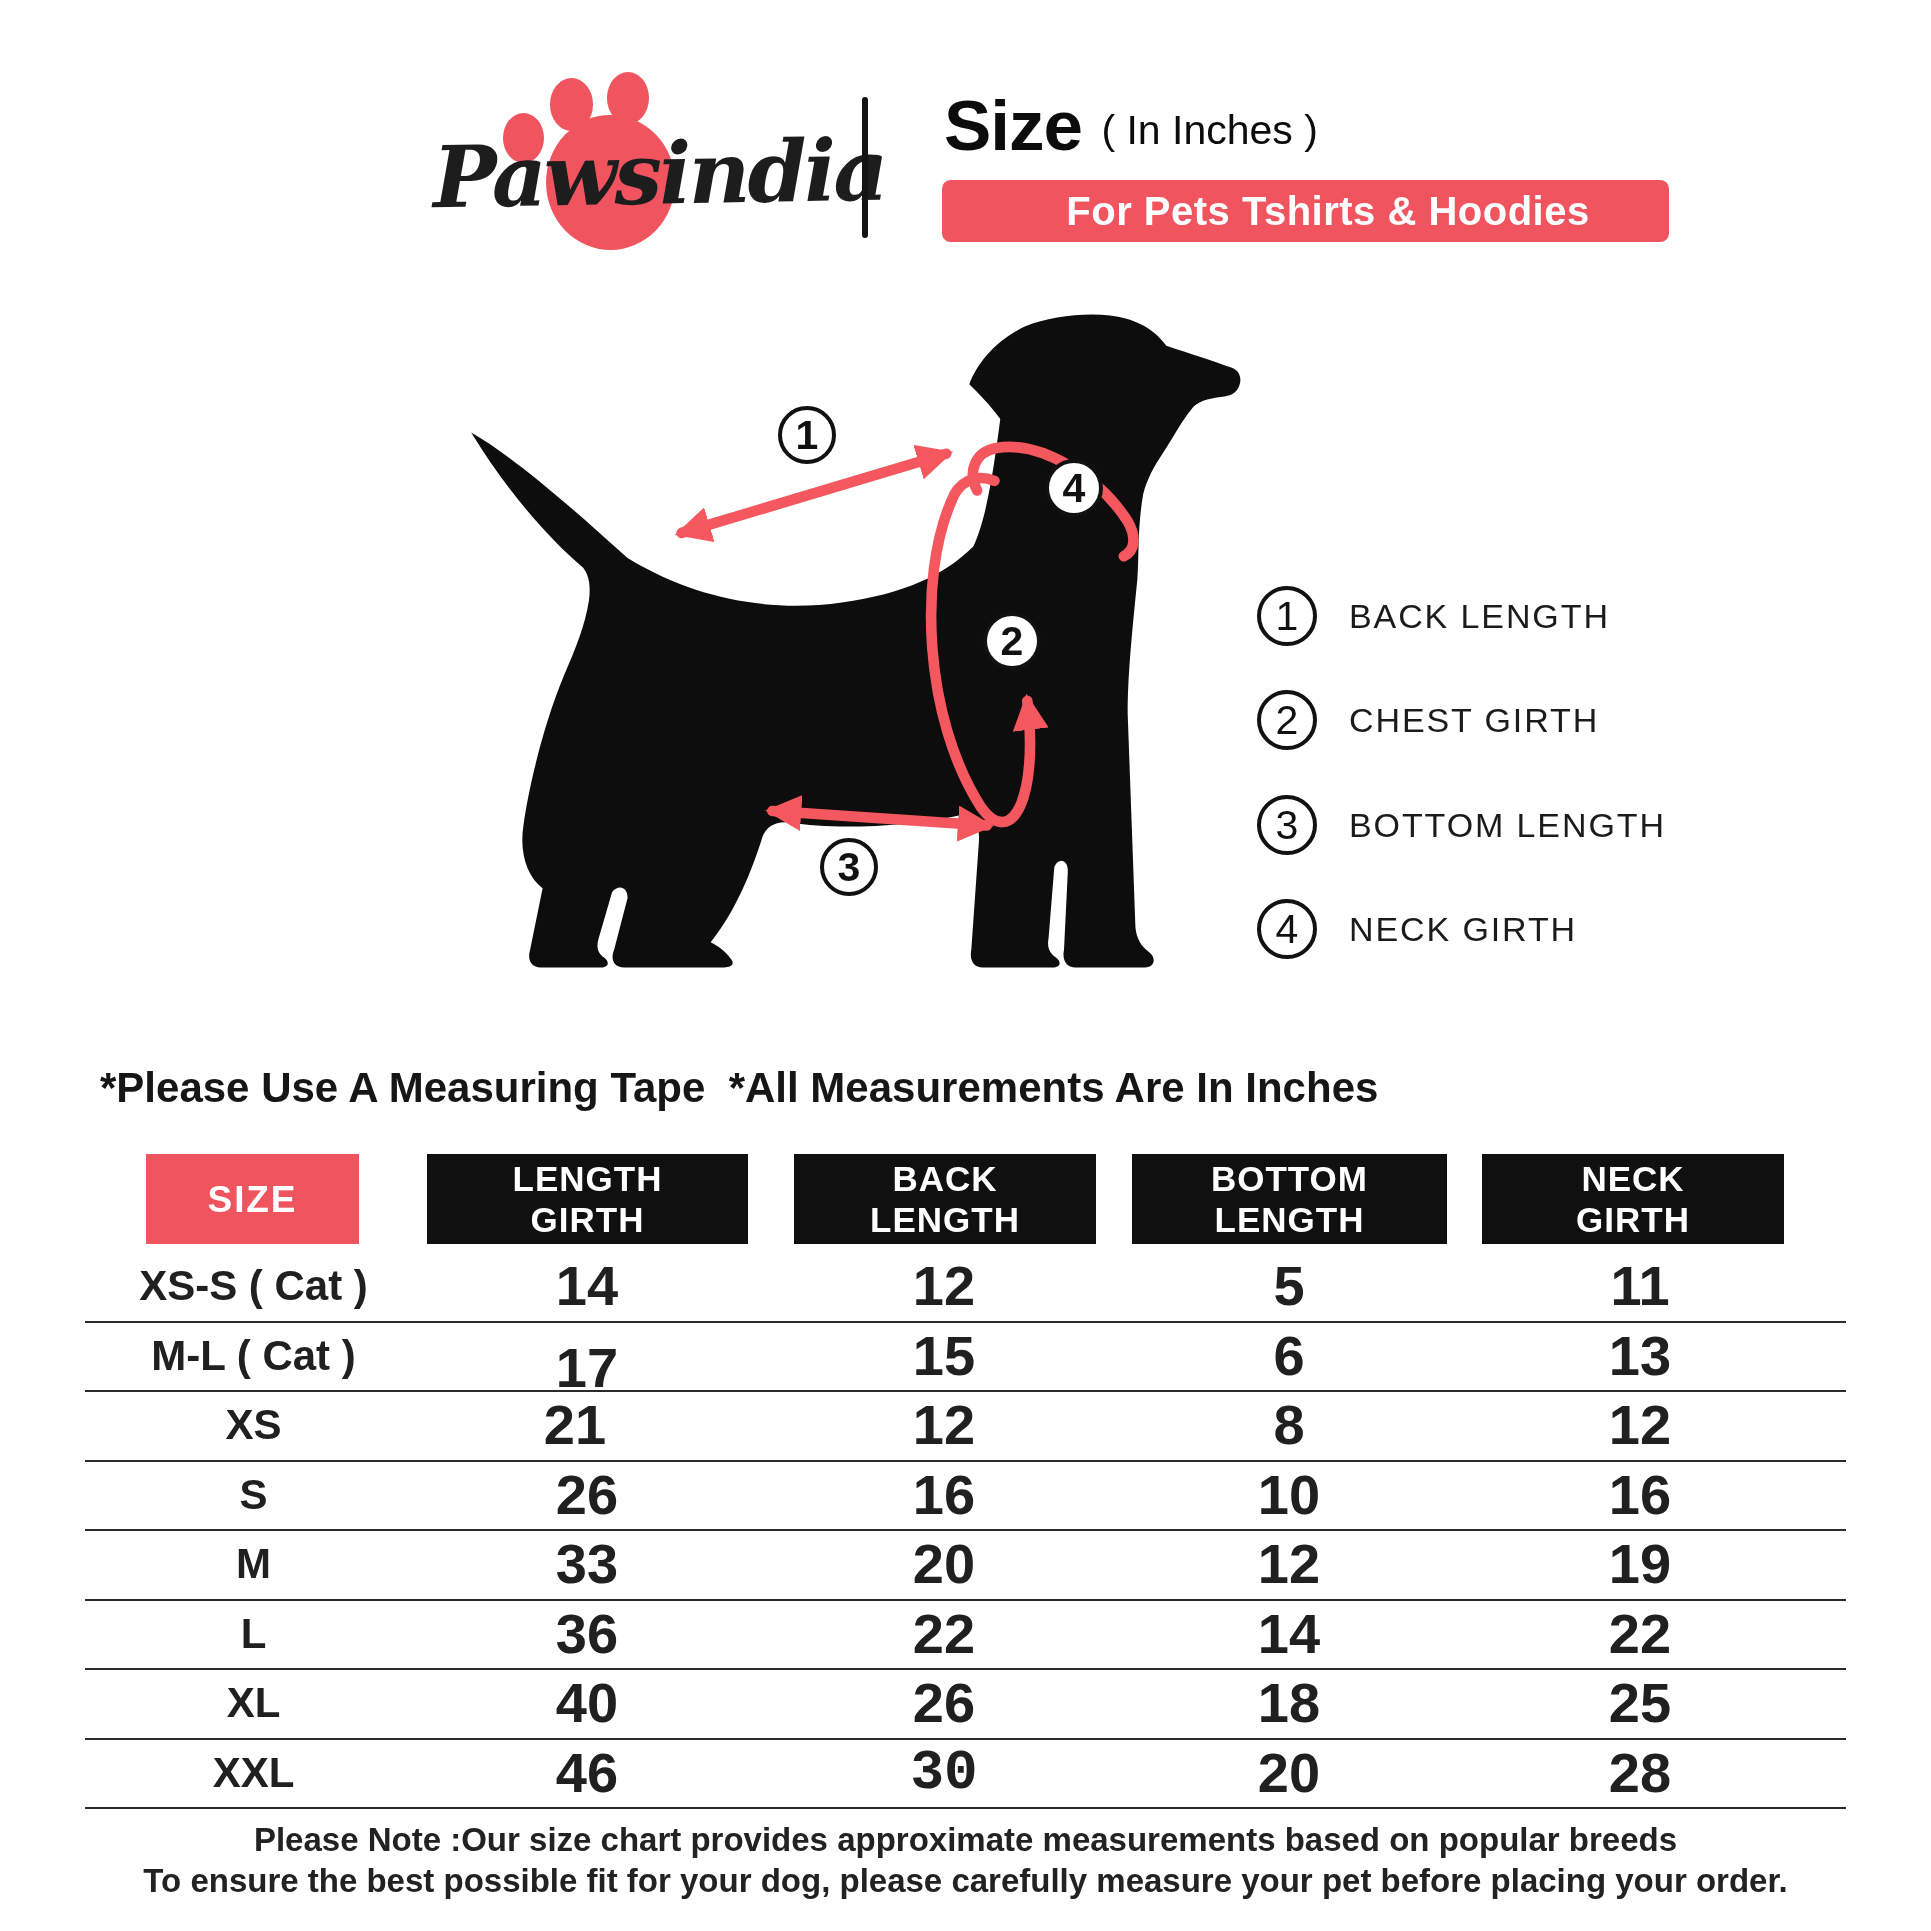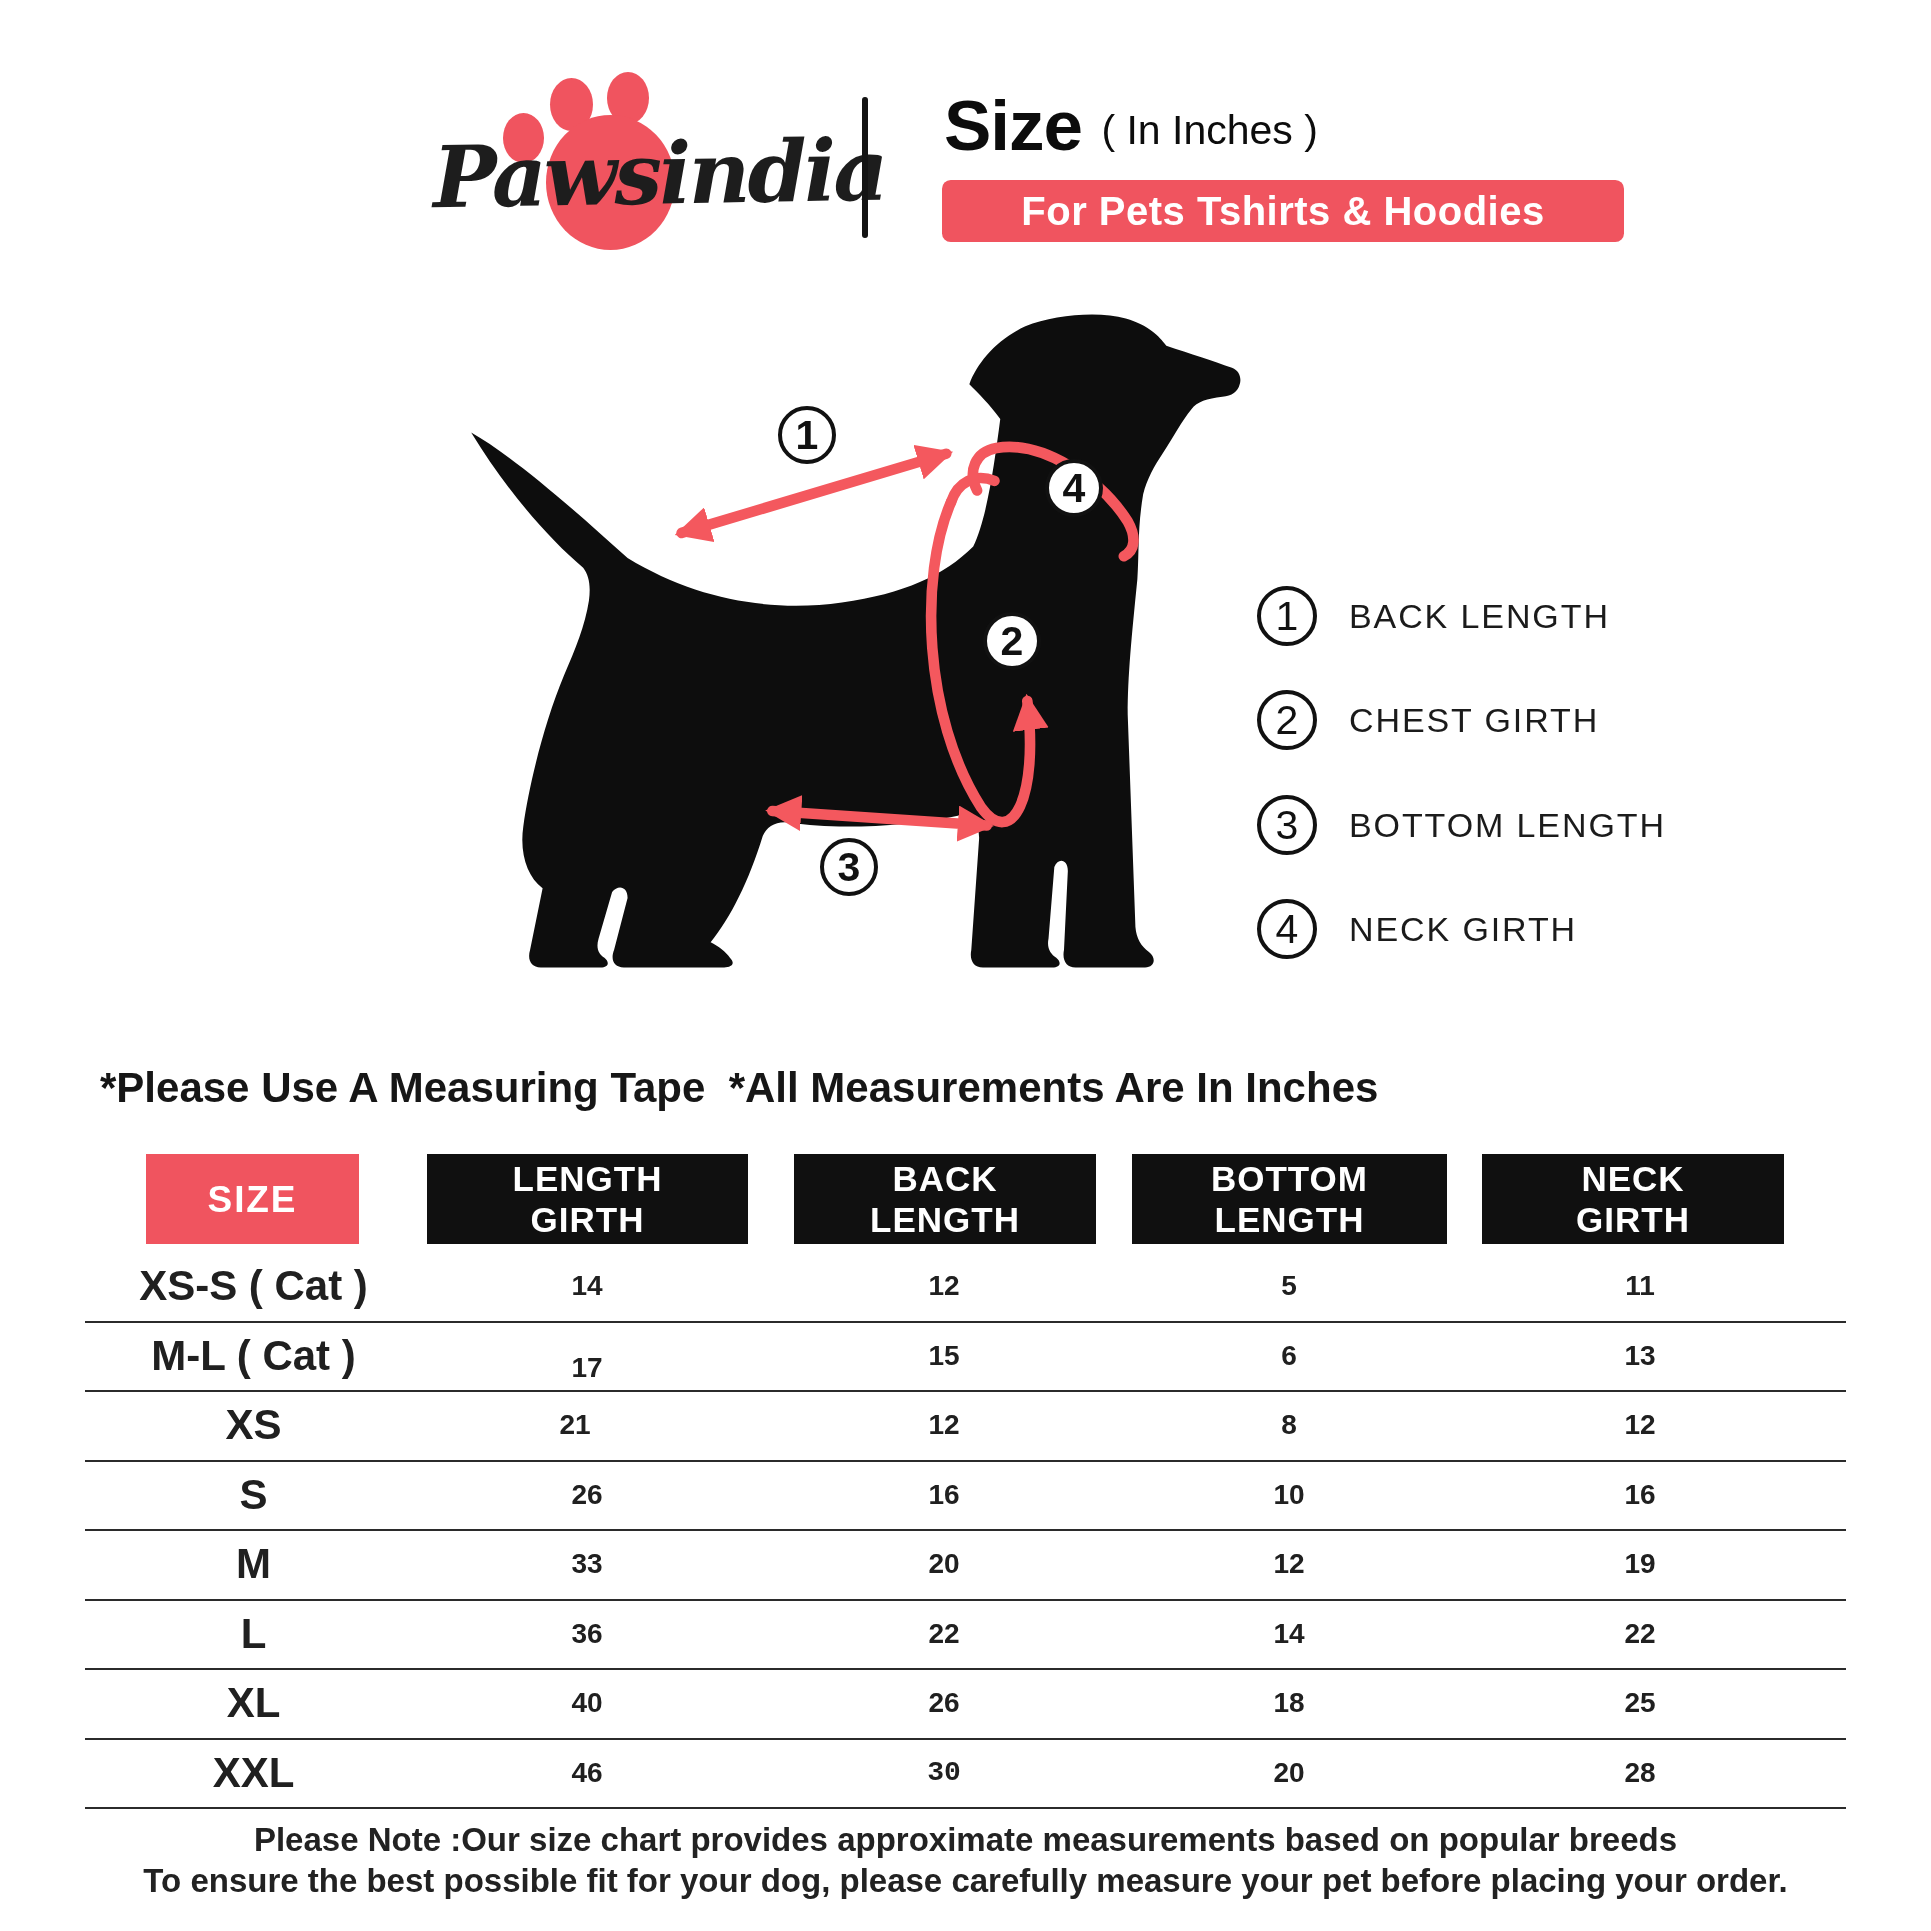--- a/index.html
+++ b/index.html
@@ -6,38 +6,38 @@
   body{width:1931px;height:1931px;position:relative;font-family:"Liberation Sans",sans-serif;color:#1b1b1b;overflow:hidden;}
 
   
   .logo-circle{position:absolute;border-radius:50%;background:#F0545F;}
   .logo-script{position:absolute;left:433px;top:124px;width:386px;font-family:"DejaVu Serif",serif;font-style:italic;font-weight:bold;font-size:85px;color:#1d1d1d;letter-spacing:-2.9px;transform:rotate(-1deg);}
   .divider{position:absolute;left:862px;top:97px;width:5.8px;height:141px;background:#141414;border-radius:2.9px;}
   .title-row{position:absolute;left:944px;top:85px;display:flex;align-items:center;}
   .title-size{font-size:71px;font-weight:600;color:#0c0c0c;letter-spacing:-1px;}
   .title-chart{font-size:71px;font-weight:900;color:#0c0c0c;margin-left:15.4px;letter-spacing:0px;}
   .title-suffix{font-size:41px;font-weight:500;color:#0c0c0c;margin-left:19.3px;margin-top:9.7px;}
-  .banner{position:absolute;left:942px;top:180px;width:682px;height:62px;background:#F0545F;border-radius:8.7px;display:flex;align-items:center;justify-content:center;color:#ffffff;font-size:40px;font-weight:700;letter-spacing:0.5px;}
+  .banner{position:absolute;left:942px;top:180px;width:682px;height:62px;background:#F0545F;border-radius:8.7px;display:flex;align-items:center;justify-content:center;color:#ffffff;font-size:40px;font-weight:700;letter-spacing:0.5px;padding-left:45px;}
 
   
   svg.diagram{position:absolute;left:0;top:0;width:1931px;height:1931px;}
   .marker-circle{position:absolute;width:58px;height:58px;border-radius:50%;background:#ffffff;border:4.8px solid #111111;display:flex;align-items:center;justify-content:center;font-size:41px;font-weight:600;color:#111111;box-sizing:border-box;}
   .legend-item-label{position:absolute;left:1349px;font-size:34px;font-weight:500;letter-spacing:1.9px;color:#1b1b1b;line-height:60px;}
   .legend-circle{position:absolute;left:1257px;width:60px;height:60px;border-radius:50%;background:#ffffff;border:4.8px solid #111111;display:flex;align-items:center;justify-content:center;font-size:41px;font-weight:500;color:#111111;box-sizing:border-box;}
 
   
   .measure-note{position:absolute;left:64px;top:1064px;font-size:42px;font-weight:700;color:#161616;white-space:pre;margin-left:36px;}
   .footer-note{position:absolute;left:0;width:1931px;text-align:center;font-size:33px;font-weight:600;color:#222222;}
 
   
   .th{position:absolute;top:1154px;height:90px;display:flex;align-items:center;justify-content:center;text-align:center;color:#ffffff;font-size:35px;font-weight:600;letter-spacing:1px;line-height:41px;white-space:pre-line;background:#101010;}
   .th.red{background:#F0545F;font-size:37px;letter-spacing:1.9px;}
   .cell{position:absolute;height:58px;line-height:58px;text-align:center;font-weight:700;color:#202020;}
   .cell.size{font-size:42px;}
-  .cell.val{font-size:28px;}
+  .cell.val{font-size:56px;}
   .sep{position:absolute;left:85px;width:1761px;height:1.9px;background:#2b2b2b;}
 </style>
 </head>
 <body>
 
 <div>
 
   <div>
     <div class="logo-circle" style="left:503px;top:113px;width:41px;height:50px;"></div>
     <div class="logo-circle" style="left:550px;top:78px;width:43px;height:53px;"></div>

